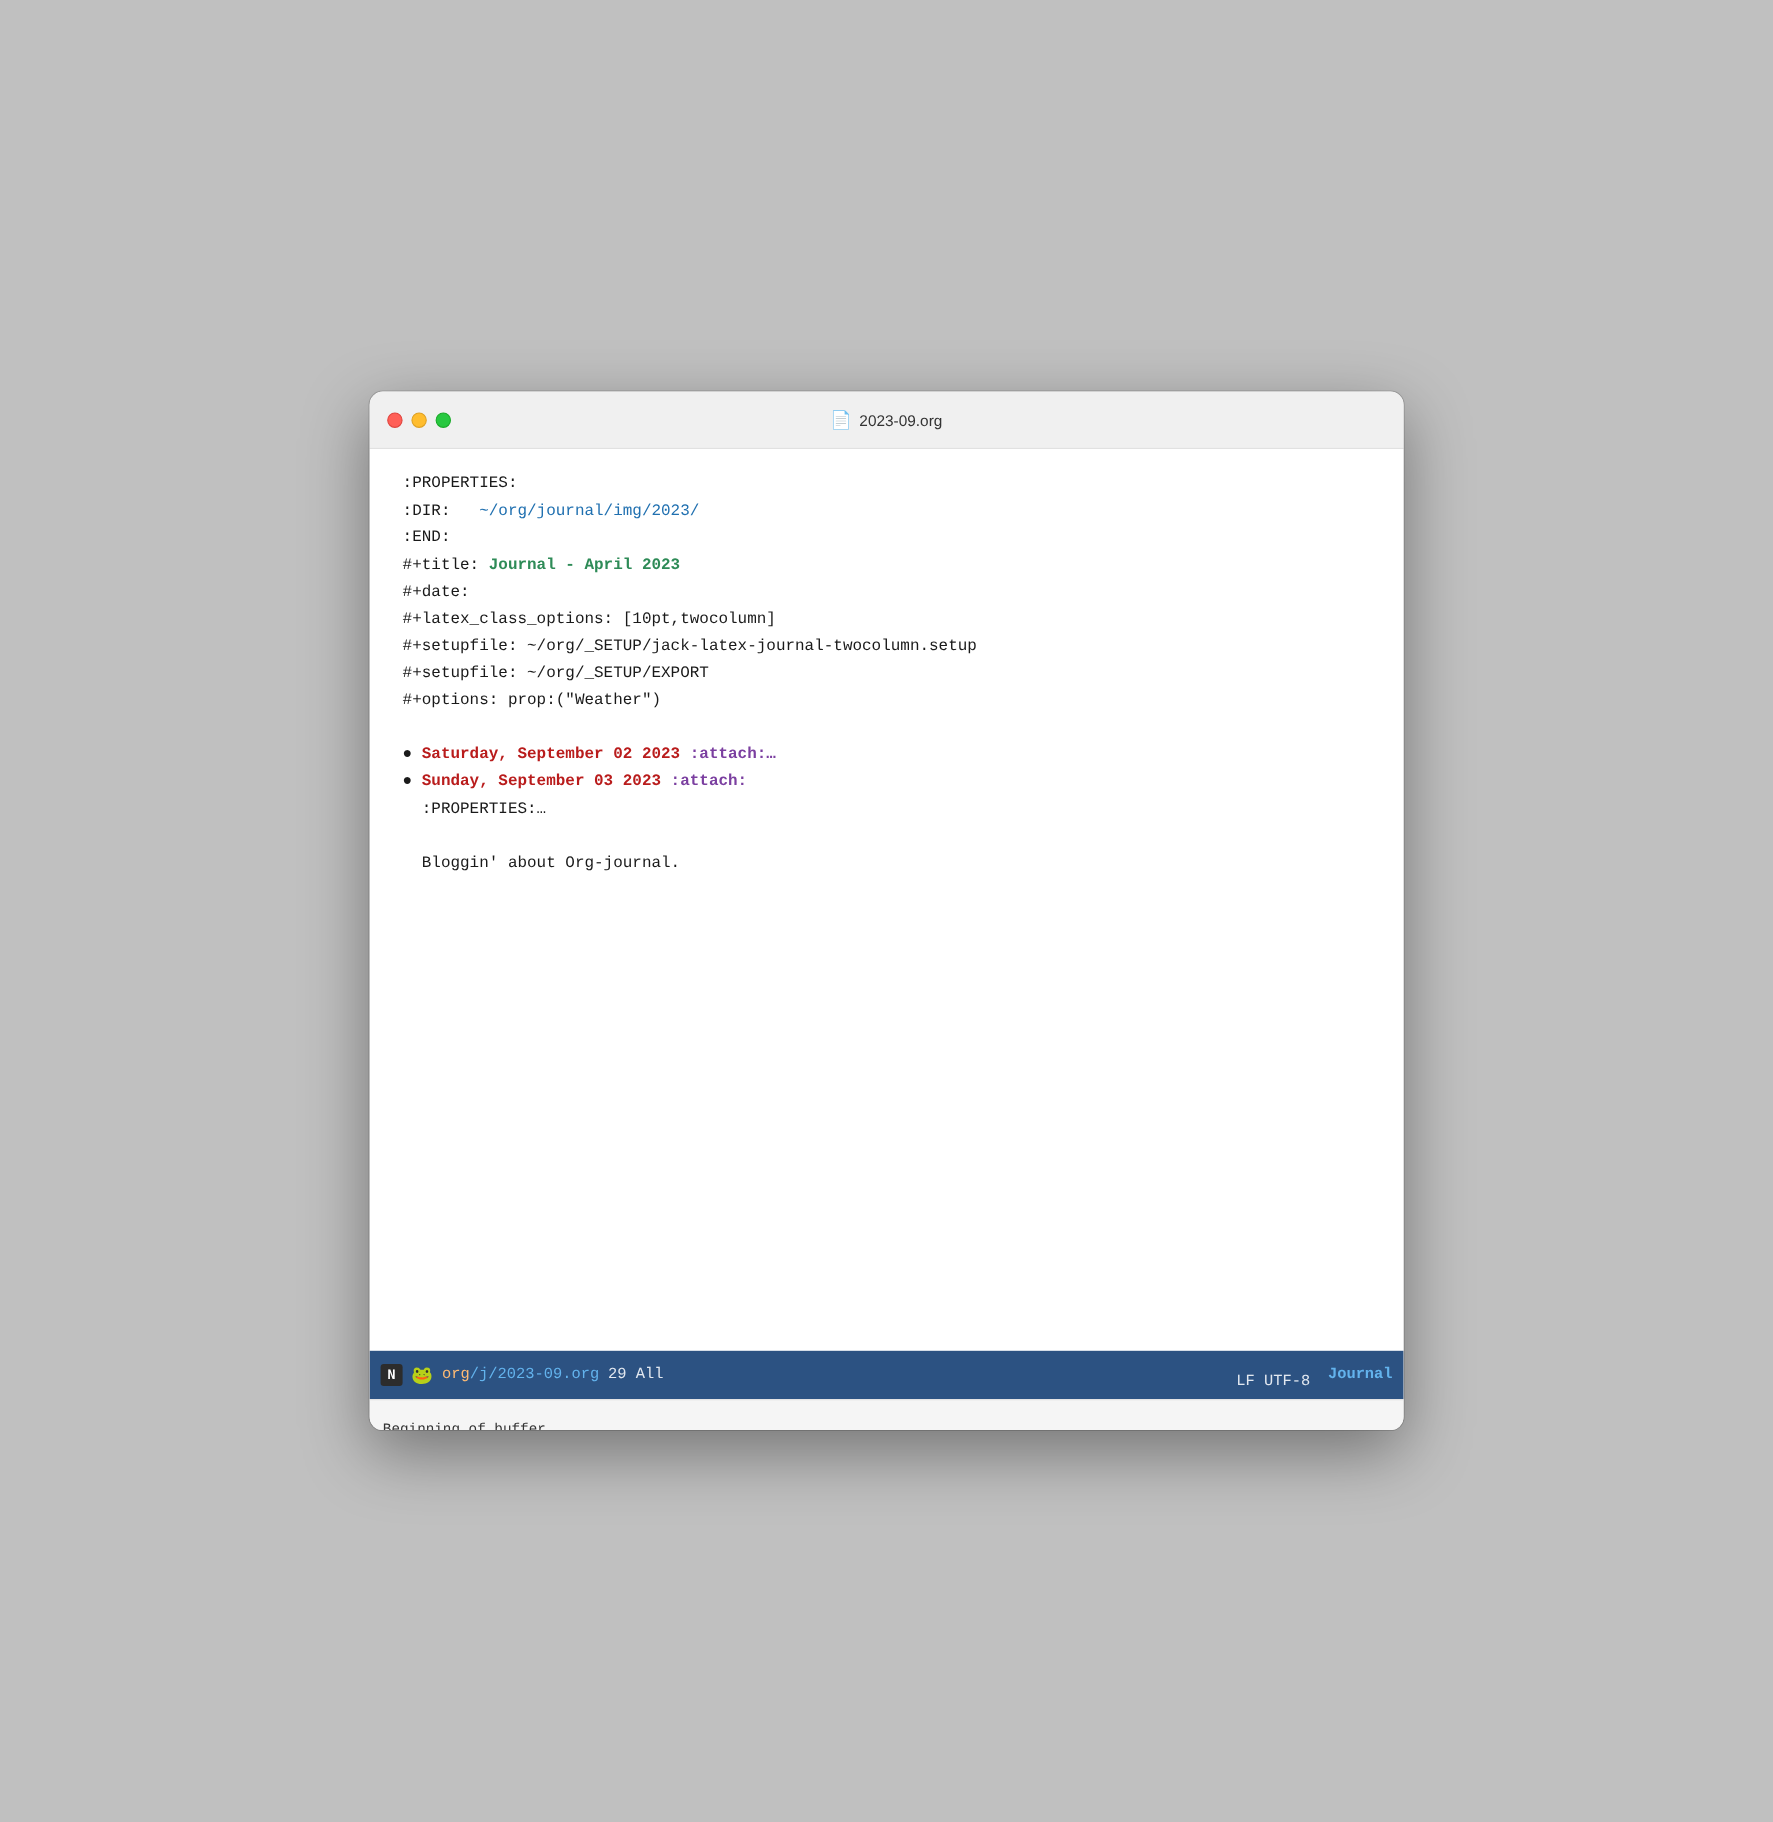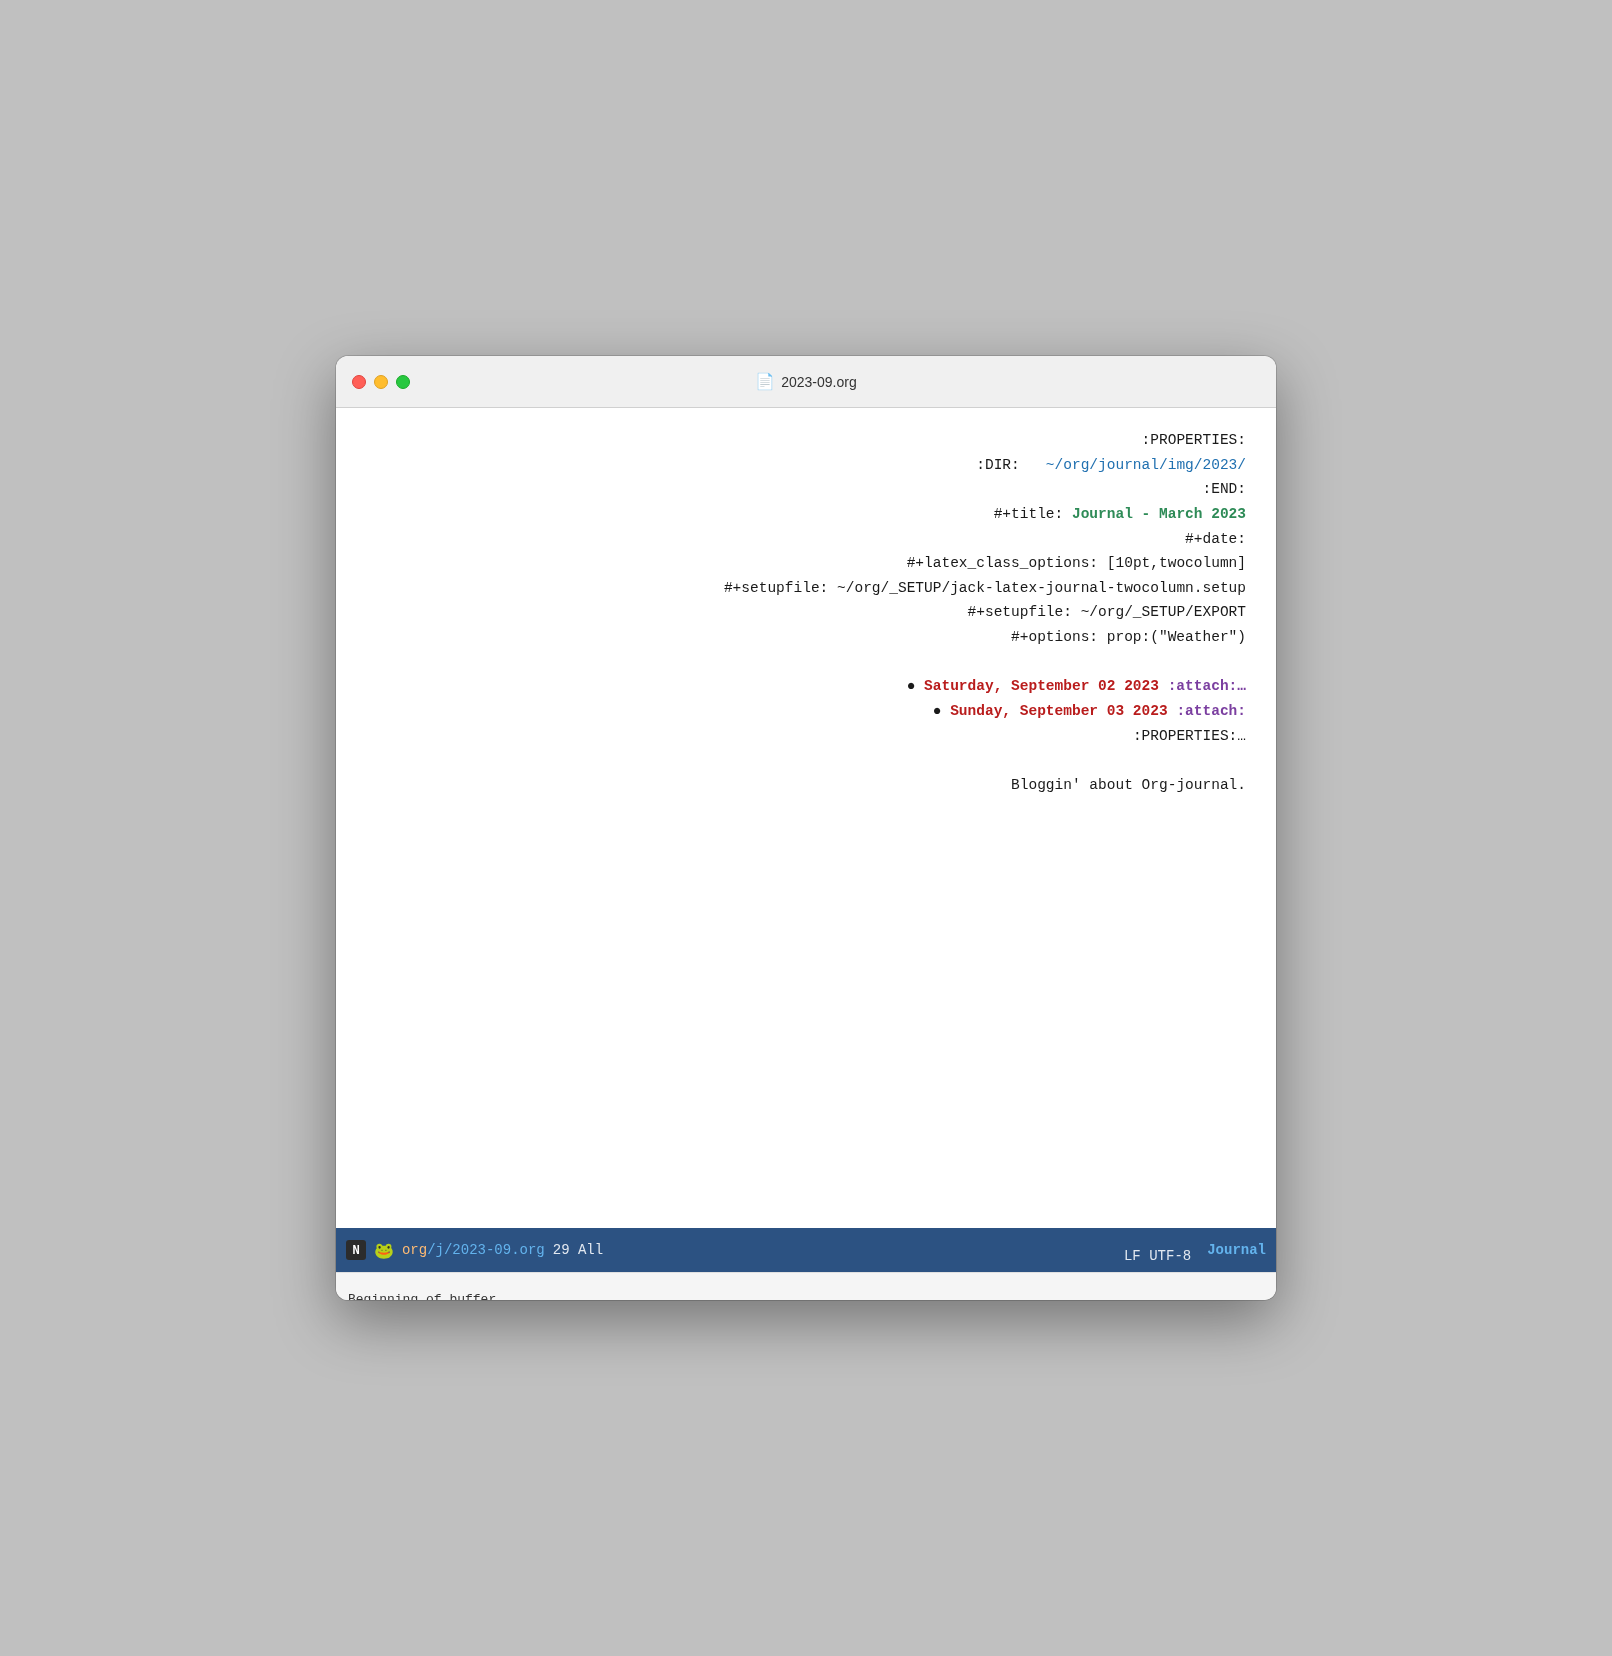--- a/index.html
+++ b/index.html
@@ -72,21 +72,20 @@
       font-family: 'Menlo', 'Monaco', 'Courier New', monospace;
       font-size: 14.5px;
       line-height: 1.7;
       color: #1a1a1a;
       min-height: 820px;
       background: #ffffff;
     }
 
     .line {
       white-space: pre;
-      text-align: right;
     }
 
     .color-keyword { color: #1a1a1a; }
     .color-dir-path { color: #2070b0; }
     .color-title-value { color: #2e8b57; font-weight: bold; }
     .color-tag { color: #7b3fa0; font-weight: bold; }
     .color-heading { font-weight: bold; color: #b91c1c; }
     .color-bullet { color: #1a1a1a; }
 
     .statusbar {
@@ -187,21 +186,21 @@
   </div>
 
   <div class="editor-content">
 
     <div class="line"><span class="color-keyword">:PROPERTIES:</span></div>
 
     <div class="line"><span class="color-keyword">:DIR:   </span><span class="color-dir-path">~/org/journal/img/2023/</span></div>
 
     <div class="line"><span class="color-keyword">:END:</span></div>
 
-    <div class="line"><span class="color-keyword">#+title: </span><span class="color-title-value">Journal - March 2023</span></div>
+    <div class="line"><span class="color-keyword">#+title: </span><span class="color-title-value">Journal - April 2023</span></div>
 
     <div class="line"><span class="color-keyword">#+date:</span></div>
 
     <div class="line"><span class="color-keyword">#+latex_class_options: [10pt,twocolumn]</span></div>
 
     <div class="line"><span class="color-keyword">#+setupfile: ~/org/_SETUP/jack-latex-journal-twocolumn.setup</span></div>
 
     <div class="line"><span class="color-keyword">#+setupfile: ~/org/_SETUP/EXPORT</span></div>
 
     <div class="line"><span class="color-keyword">#+options: prop:("Weather")</span></div>

